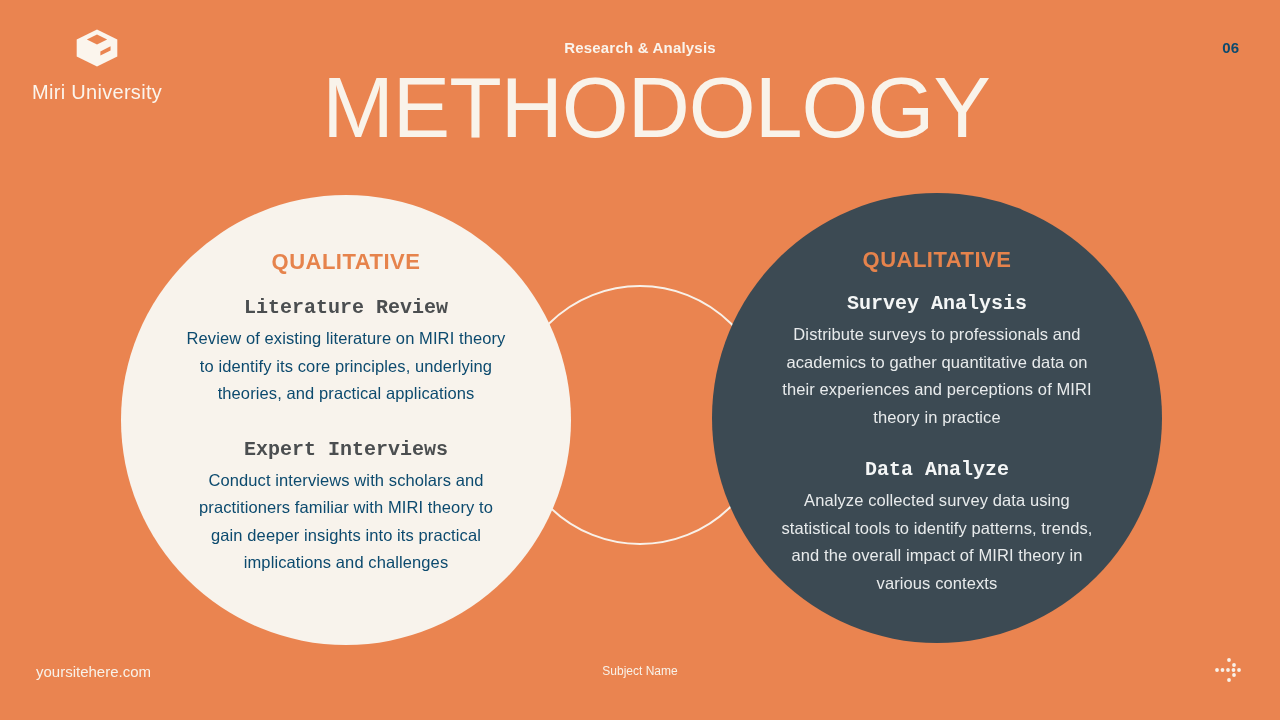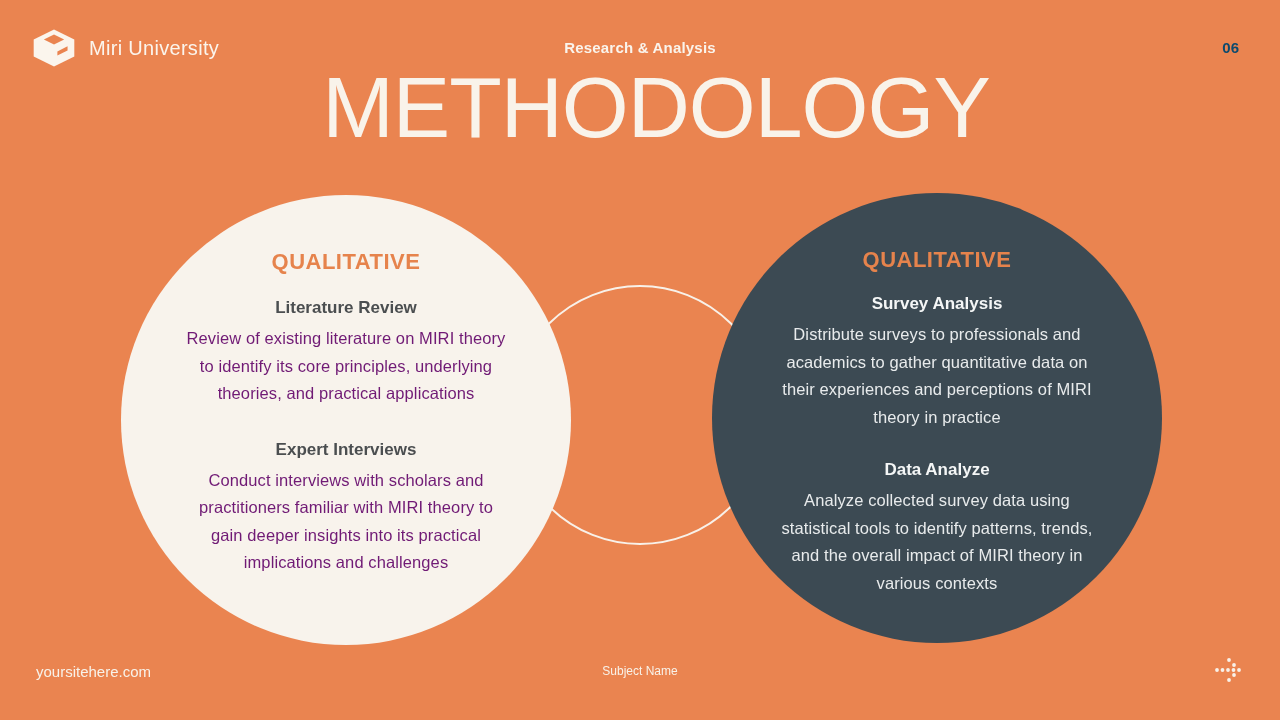--- a/index.html
+++ b/index.html
@@ -9,21 +9,21 @@
   .slide {
     position: relative;
     width: 1280px; height: 720px;
     background: #EA8450;
     overflow: hidden;
   }
 
   
   .brand {
     position: absolute; left: 32px; top: 28px;
-    display: flex; align-items: center; gap: 13px;
+    display: flex; align-items: center; gap: 13px; flex-direction: column;
   }
   .brand .logo svg { display: block; }
   .brand-name {
     color: #FBF5ED; font-size: 20px; font-weight: 500; letter-spacing: 0.3px;
   }
   .section-label {
     position: absolute; top: 39px; left: 0; width: 100%;
     text-align: center;
     color: #FAF4EC; font-size: 15px; font-weight: 700; letter-spacing: 0.2px;
   }
@@ -59,27 +59,27 @@
   .circle.dark  { left: 712px; top: 193px; background: #3C4A53; }
 
   .circle h2 {
     padding-top: 52px;
     font-size: 22px; font-weight: 700; letter-spacing: 0.5px;
     color: #E6834C; line-height: 30px;
   }
   .circle.dark h2 { padding-top: 52px; }
 
   .sec { width: 400px; margin: 0 auto; }
-  .sec h3 { font-size: 17px; font-weight: 700; line-height: 26px; }
+  .sec h3 { font-size: 20px; font-weight: 700; line-height: 26px; font-family: Liberation Mono, monospace; }
   .sec p  {
     font-size: 16.5px; line-height: 27.5px;
     white-space: pre-line; margin-top: 4px; letter-spacing: 0.1px;
   }
   .circle.cream .sec h3 { color: #4B4E50; }
-  .circle.cream .sec p  { color: #701a75; }
+  .circle.cream .sec p  { color: #0c4a6e; }
   .circle.dark  .sec h3 { color: #F4F6F6; }
   .circle.dark  .sec p  { color: #E8EBEC; }
 
   .circle.cream .sec-1 { margin-top: 18px; }
   .circle.cream .sec-2 { margin-top: 29px; }
   .circle.dark  .sec-1 { margin-top: 16px; }
   .circle.dark  .sec-2 { margin-top: 26px; }
 
   
   .footer-site {

